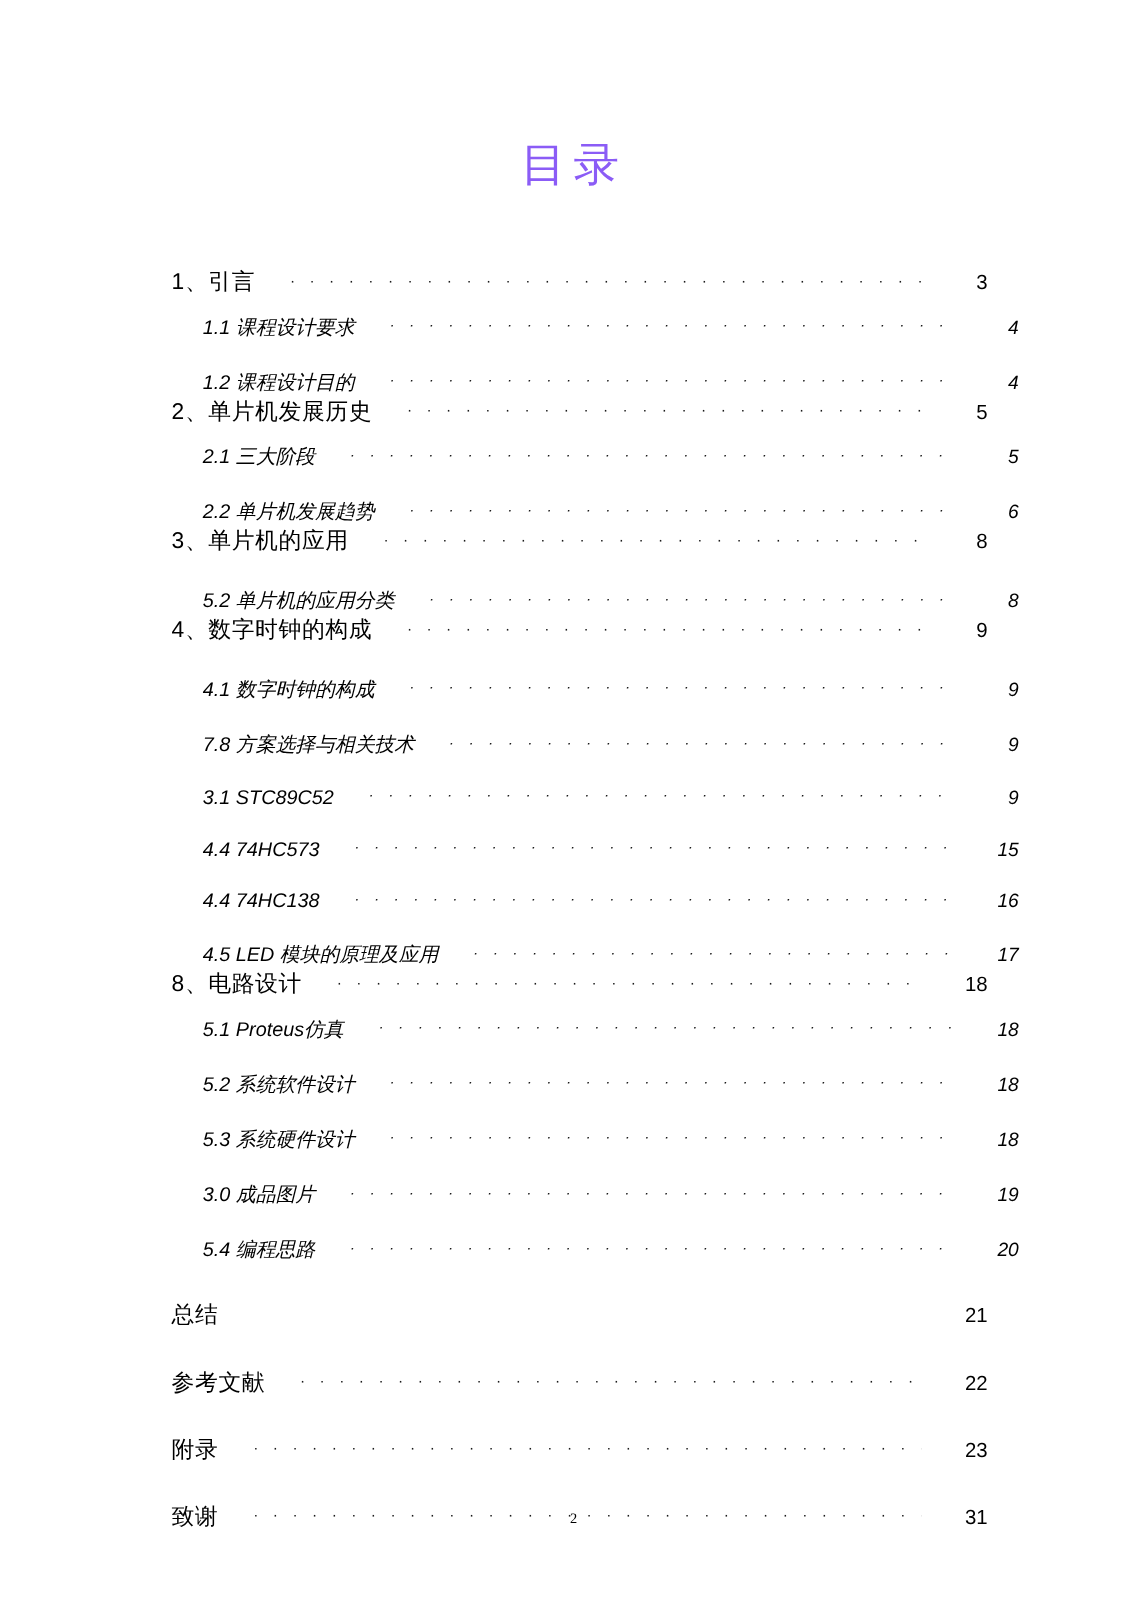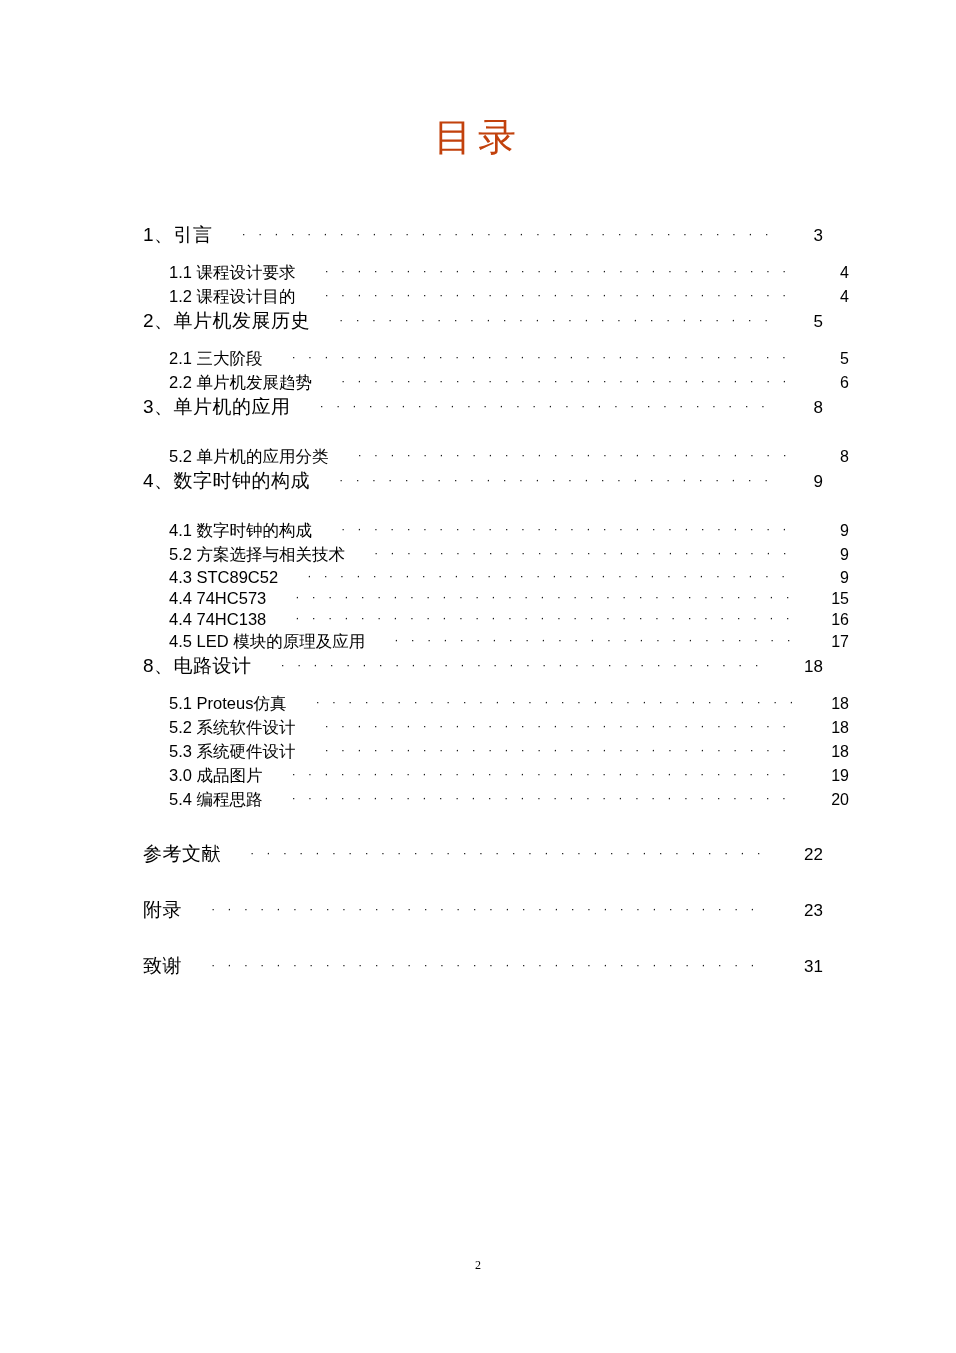--- a/index.html
+++ b/index.html
@@ -24,21 +24,21 @@
   }
   .doc-title {
     position: absolute;
     left: 0;
     top: 112px;
     width: 956px;
     text-align: center;
     font-family: "Liberation Serif", serif;
     font-size: 38px;
     letter-spacing: 6px;
-    color: #c2410c;
+    color: #8b5cf6;
   }
   .toc {
     position: absolute;
     left: 143px;
     top: 222px;
     width: 680px;
   }
   .toc-row {
     display: flex;
     align-items: baseline;
@@ -71,26 +71,27 @@
     margin-top: 0;
     padding-left: 0;
   }
   .lvl1 .toc-label { letter-spacing: 0.5px; }
   .lvl1 .toc-page { font-size: 17px; }
 
   
   .lvl2 {
     font-size: 16.5px;
     padding-left: 26px;
+    font-style: italic;
   }
   .lvl2 .toc-page { font-size: 16px; }
 
   
   .sp-lvl1 { }
-  .sp-lvl2 { margin-top: 2px; }
+  .sp-lvl2 { margin-top: 24px; }
   .sp-lvl2-first { margin-top: 14px; }
   .sp-gap { margin-top: 26px; }
   .sp-back { margin-top: 30px; }
 
   .page-number {
     position: absolute;
     left: 0;
     top: 1258px;
     width: 956px;
     text-align: center;
@@ -162,27 +163,27 @@
       <span class="toc-page">9</span>
     </div>
 
     <div class="toc-row lvl2 sp-gap">
       <span class="toc-label">4.1 数字时钟的构成</span>
       <span class="toc-dots">· · · · · · · · · · · · · · · · · · · · · · · · · · · · · · · · · · · · · · · · · · · · · · · · · · · · · · · · · · · · · · · · · · · · · · · · · · · · · · · · · · · · · · ·</span>
       <span class="toc-page">9</span>
     </div>
 
     <div class="toc-row lvl2 sp-lvl2">
-      <span class="toc-label">5.2 方案选择与相关技术</span>
-      <span class="toc-dots">· · · · · · · · · · · · · · · · · · · · · · · · · · · · · · · · · · · · · · · · · · · · · · · · · · · · · · · · · · · · · · · · · · · · · · · · · · · · · · · · · · · · · · ·</span>
-      <span class="toc-page">9</span>
-    </div>
-
-    <div class="toc-row lvl2 sp-lvl2">
-      <span class="toc-label">4.3 STC89C52</span>
+      <span class="toc-label">7.8 方案选择与相关技术</span>
+      <span class="toc-dots">· · · · · · · · · · · · · · · · · · · · · · · · · · · · · · · · · · · · · · · · · · · · · · · · · · · · · · · · · · · · · · · · · · · · · · · · · · · · · · · · · · · · · · ·</span>
+      <span class="toc-page">9</span>
+    </div>
+
+    <div class="toc-row lvl2 sp-lvl2">
+      <span class="toc-label">3.1 STC89C52</span>
       <span class="toc-dots">· · · · · · · · · · · · · · · · · · · · · · · · · · · · · · · · · · · · · · · · · · · · · · · · · · · · · · · · · · · · · · · · · · · · · · · · · · · · · · · · · · · · · · ·</span>
       <span class="toc-page">9</span>
     </div>
 
     <div class="toc-row lvl2 sp-lvl2">
       <span class="toc-label">4.4 74HC573</span>
       <span class="toc-dots">· · · · · · · · · · · · · · · · · · · · · · · · · · · · · · · · · · · · · · · · · · · · · · · · · · · · · · · · · · · · · · · · · · · · · · · · · · · · · · · · · · · · · · ·</span>
       <span class="toc-page">15</span>
     </div>
 
@@ -227,20 +228,25 @@
       <span class="toc-dots">· · · · · · · · · · · · · · · · · · · · · · · · · · · · · · · · · · · · · · · · · · · · · · · · · · · · · · · · · · · · · · · · · · · · · · · · · · · · · · · · · · · · · · ·</span>
       <span class="toc-page">19</span>
     </div>
 
     <div class="toc-row lvl2 sp-lvl2">
       <span class="toc-label">5.4 编程思路</span>
       <span class="toc-dots">· · · · · · · · · · · · · · · · · · · · · · · · · · · · · · · · · · · · · · · · · · · · · · · · · · · · · · · · · · · · · · · · · · · · · · · · · · · · · · · · · · · · · · ·</span>
       <span class="toc-page">20</span>
     </div>
 
+    <div class="toc-row lvl1 sp-back">
+      <span class="toc-label">总结</span>
+      <span class="toc-dots"></span>
+      <span class="toc-page">21</span>
+    </div>
 
     <div class="toc-row lvl1 sp-back">
       <span class="toc-label">参考文献</span>
       <span class="toc-dots">· · · · · · · · · · · · · · · · · · · · · · · · · · · · · · · · · · · · · · · · · · · · · · · · · · · · · · · · · · · · · · · · · · · · · · · · · · · · · · · · · · · · · · ·</span>
       <span class="toc-page">22</span>
     </div>
 
     <div class="toc-row lvl1 sp-back">
       <span class="toc-label">附录</span>
       <span class="toc-dots">· · · · · · · · · · · · · · · · · · · · · · · · · · · · · · · · · · · · · · · · · · · · · · · · · · · · · · · · · · · · · · · · · · · · · · · · · · · · · · · · · · · · · · ·</span>

